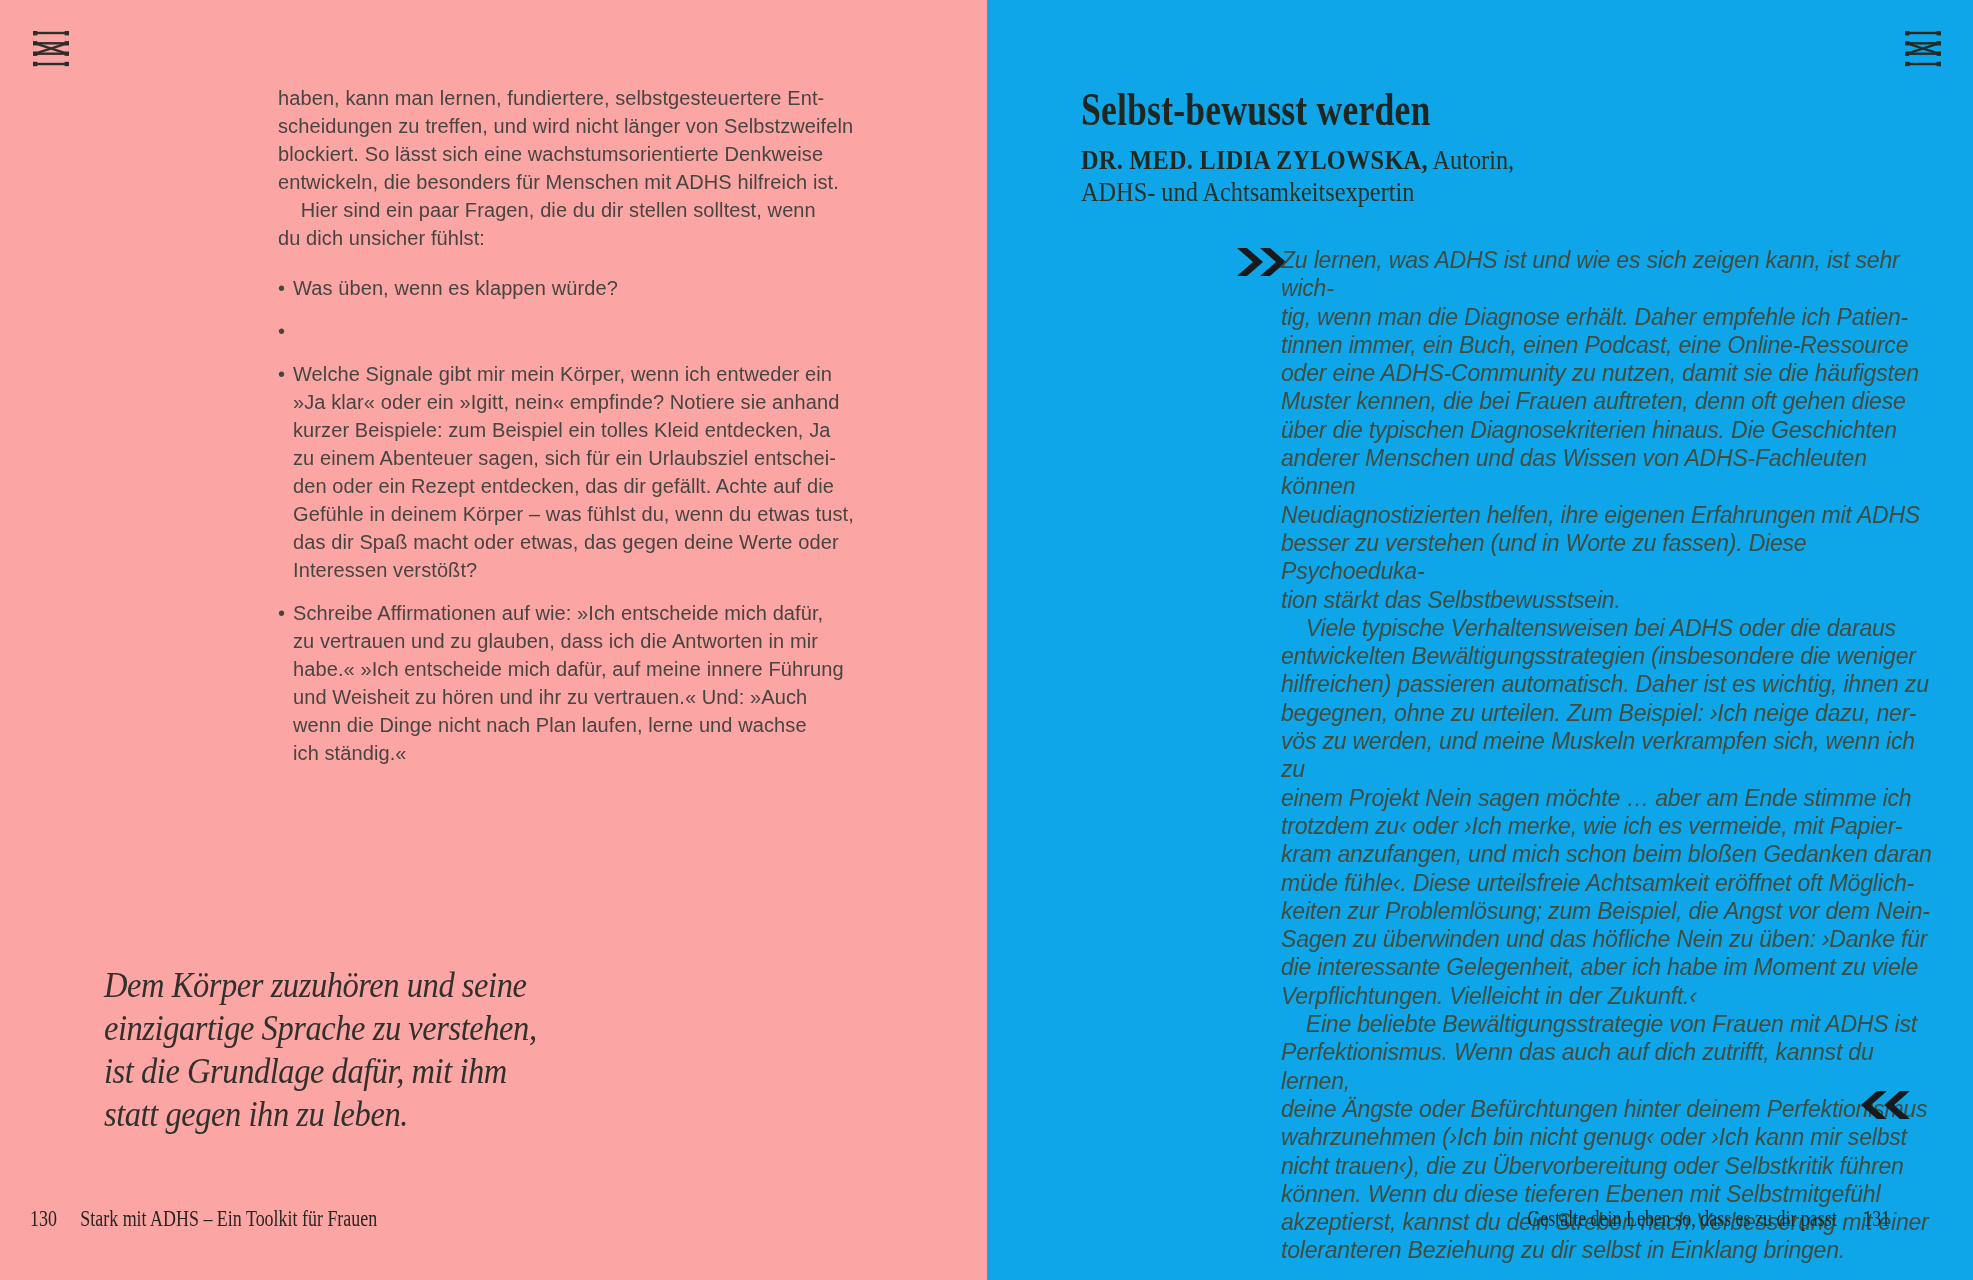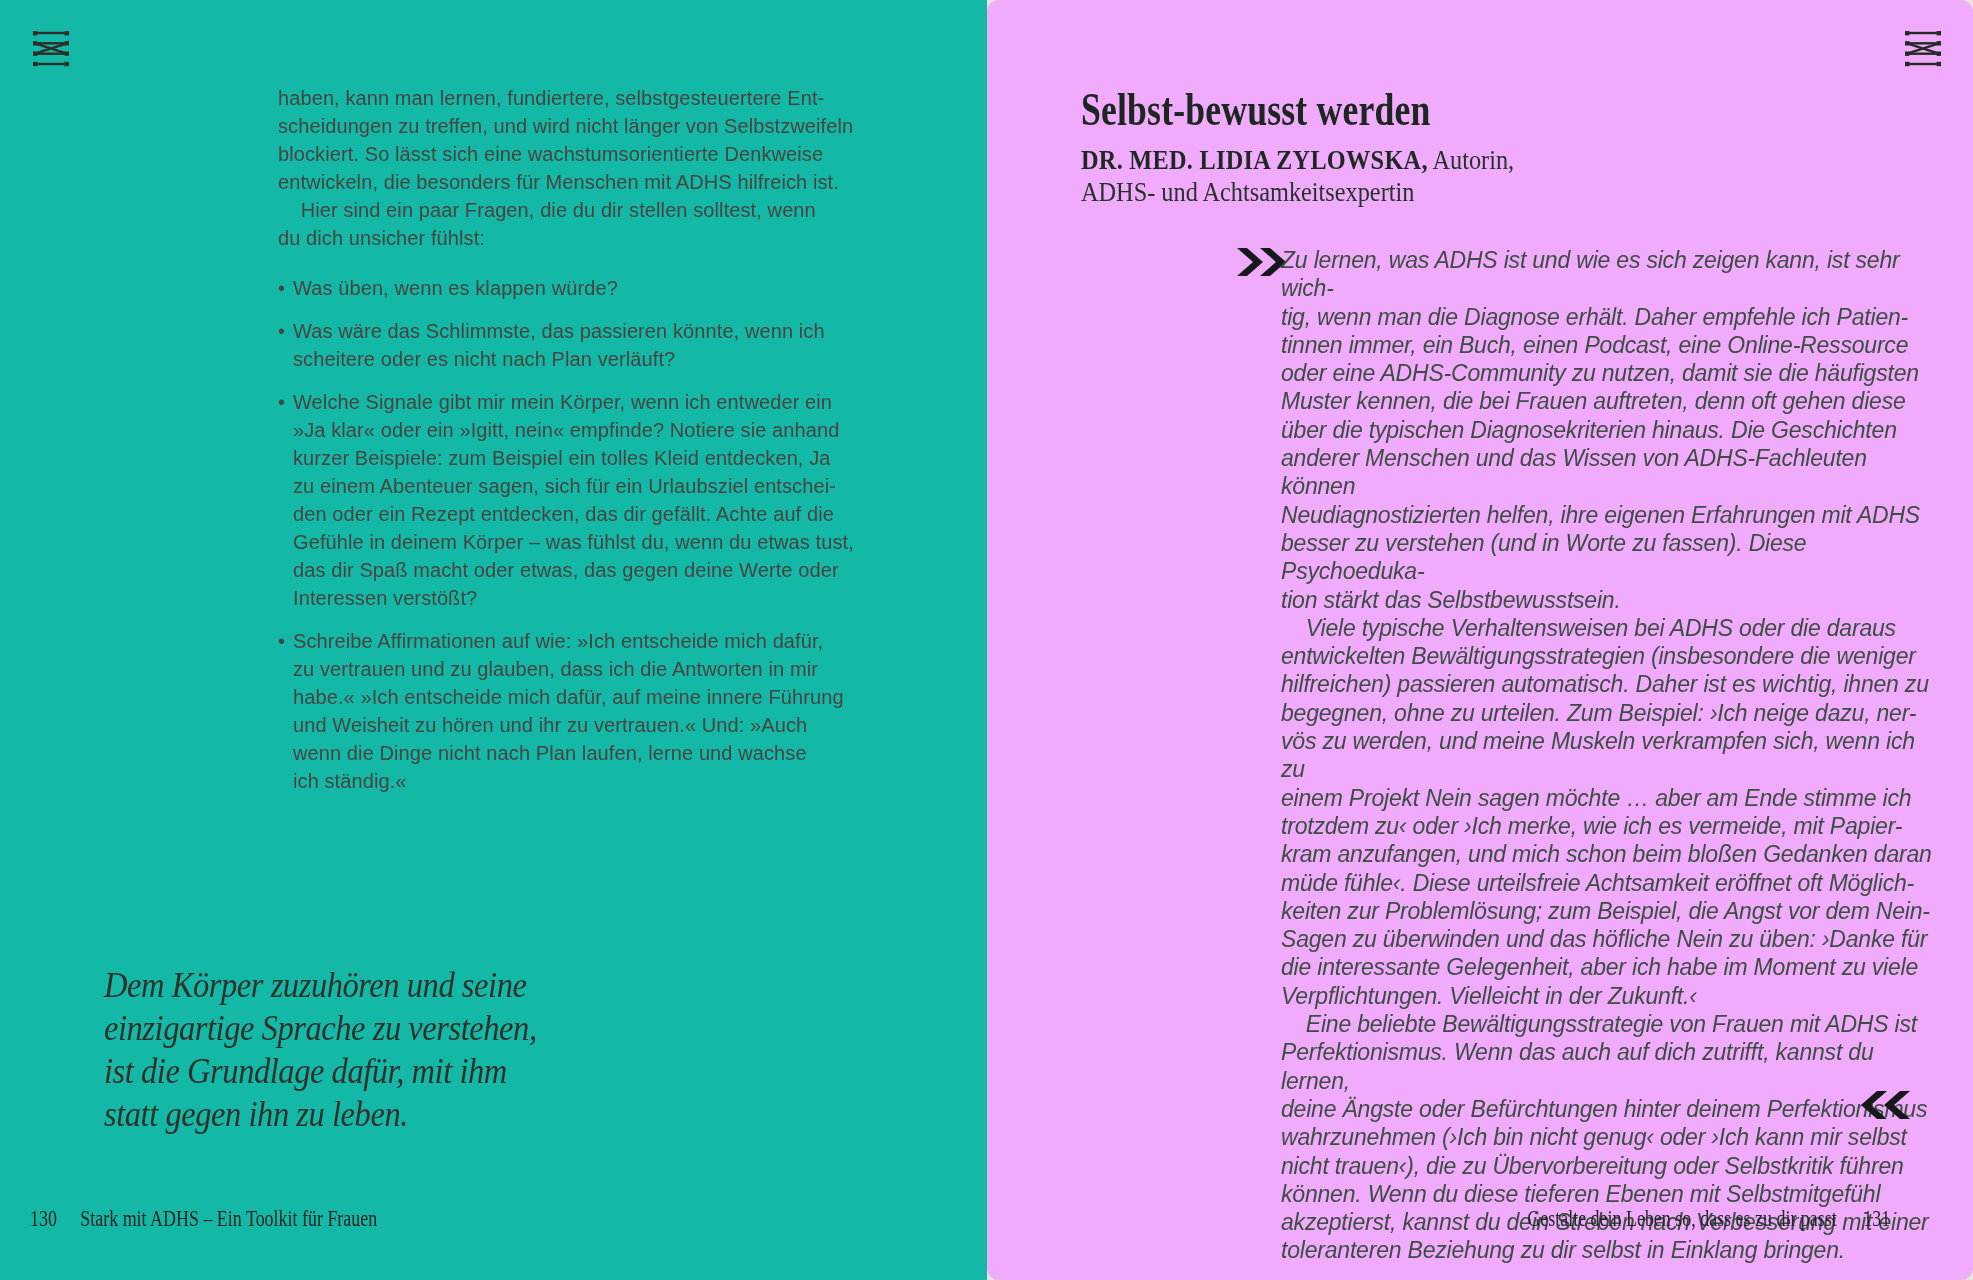--- a/index.html
+++ b/index.html
@@ -69,21 +69,21 @@
     position:absolute; left:294px; top:246px; width:660px;
     font-style:italic; font-size:23px; line-height:28.3px;
     letter-spacing:-.2px; color:#3e4d42; white-space:pre-wrap;
   }
 </style>
 </head>
 <body>
 
 <div class="spread">
 
-  <section class="page page-left" style="background: #14b8a6;">
+  <section class="page page-left" style="background: #fca5a5;">
 
     <div class="ornament tl">
       <svg width="42" height="42" viewBox="0 0 42 42" aria-hidden="true">
         <g stroke="#2e2d28" stroke-width="2.4" fill="none">
           <line x1="5" y1="5" x2="37" y2="5"></line>
           <line x1="5" y1="15.3" x2="37" y2="15.3"></line>
           <line x1="5" y1="25.7" x2="37" y2="25.7"></line>
           <line x1="5" y1="36" x2="37" y2="36"></line>
           <line x1="5" y1="15.3" x2="37" y2="25.7"></line>
           <line x1="5" y1="25.7" x2="37" y2="15.3"></line>
@@ -108,22 +108,20 @@
     Hier sind ein paar Fragen, die du dir stellen solltest, wenn
 du dich unsicher fühlst:</div>
 
     <ul class="bullets">
       <li>
         <span class="dot">•</span>
         <div class="bullet-text">Was üben, wenn es klappen würde?</div>
       </li>
       <li>
         <span class="dot">•</span>
-        <div class="bullet-text">Was wäre das Schlimmste, das passieren könnte, wenn ich
-scheitere oder es nicht nach Plan verläuft?</div>
       </li>
       <li>
         <span class="dot">•</span>
         <div class="bullet-text">Welche Signale gibt mir mein Körper, wenn ich entweder ein
 »Ja klar« oder ein »Igitt, nein« empfinde? Notiere sie anhand
 kurzer Beispiele: zum Beispiel ein tolles Kleid entdecken, Ja
 zu einem Abenteuer sagen, sich für ein Urlaubsziel entschei-
 den oder ein Rezept entdecken, das dir gefällt. Achte auf die
 Gefühle in deinem Körper – was fühlst du, wenn du etwas tust,
 das dir Spaß macht oder etwas, das gegen deine Werte oder
@@ -144,21 +142,21 @@
 einzigartige Sprache zu verstehen,
 ist die Grundlage dafür, mit ihm
 statt gegen ihn zu leben.</div>
 
     <footer class="footer footer-left">
       <span>130</span>
       <span>Stark mit ADHS – Ein Toolkit für Frauen</span>
     </footer>
   </section>
 
-  <section class="page page-right" style="background: #f0abfc; border-radius: 12px;">
+  <section class="page page-right" style="background: #0ea5e9;">
 
     <div class="ornament tr">
       <svg width="42" height="42" viewBox="0 0 42 42" aria-hidden="true">
         <g stroke="#242b24" stroke-width="2.4" fill="none">
           <line x1="5" y1="5" x2="37" y2="5"></line>
           <line x1="5" y1="15.3" x2="37" y2="15.3"></line>
           <line x1="5" y1="25.7" x2="37" y2="25.7"></line>
           <line x1="5" y1="36" x2="37" y2="36"></line>
           <line x1="5" y1="15.3" x2="37" y2="25.7"></line>
           <line x1="5" y1="25.7" x2="37" y2="15.3"></line>

